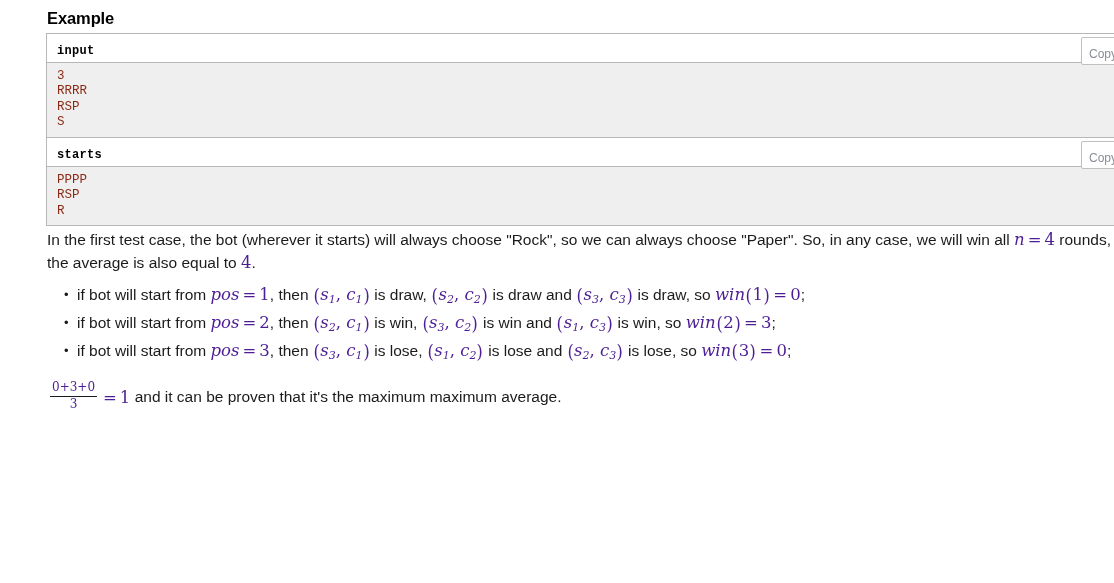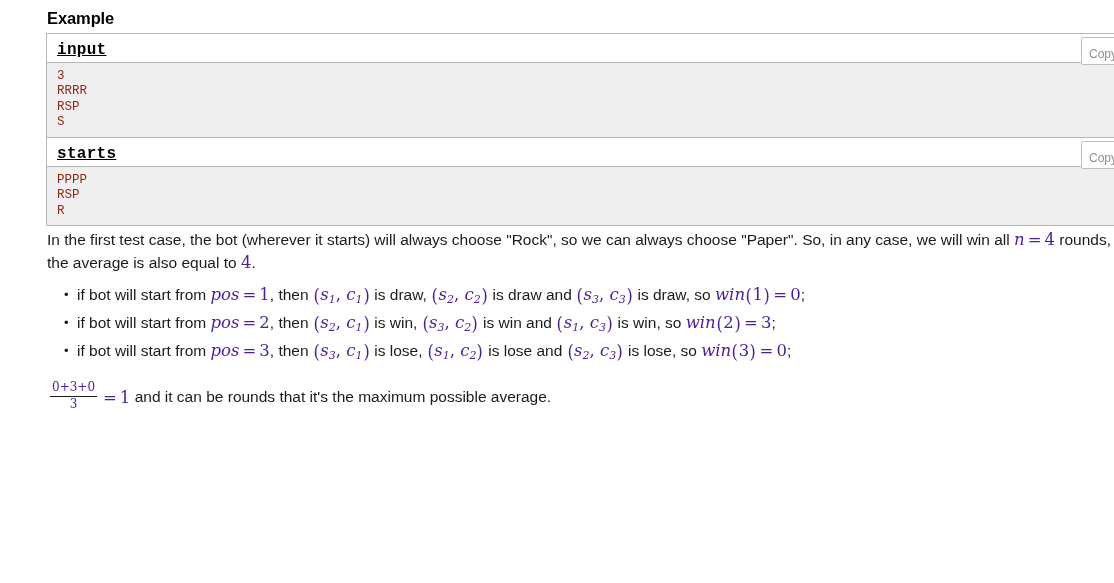--- a/index.html
+++ b/index.html
@@ -44,26 +44,25 @@
   .sample-head {
     position: relative;
     background: #ffffff;
     padding: 6px 10px 7px 10px;
     border-bottom: 1px solid #b7b7b7;
     height: 29px;
     box-sizing: border-box;
   }
   .sample-head .title {
     font-family: "Liberation Mono", "DejaVu Sans Mono", monospace;
-    font-size: 16px;
+    font-size: 12px;
     font-weight: bold;
     color: #000;
     line-height: 18px;
     letter-spacing: 0.3px;
-    text-decoration: underline;
   }
   .copy-btn {
     position: absolute;
     top: 3px;
     right: 8px;
     font-family: Liberation Sans, sans-serif;
     font-size: 12px;
     color: #8a8f96;
     background: #ffffff;
     border: 1px solid #bfbfbf;
@@ -208,18 +207,18 @@
         <span>if bot will start from </span><span class="mj"><span class="it">pos</span><span class="op">=</span><span class="num">1</span></span><span>, then </span><span class="mj"><span class="paren">(</span><span class="it">s</span><sub>1</sub>,&nbsp;<span class="it">c</span><sub>1</sub><span class="paren">)</span></span><span> is draw, </span><span class="mj"><span class="paren">(</span><span class="it">s</span><sub>2</sub>,&nbsp;<span class="it">c</span><sub>2</sub><span class="paren">)</span></span><span> is draw and </span><span class="mj"><span class="paren">(</span><span class="it">s</span><sub>3</sub>,&nbsp;<span class="it">c</span><sub>3</sub><span class="paren">)</span></span><span> is draw, so </span><span class="mj"><span class="it">win</span><span class="paren">(</span><span class="num">1</span><span class="paren">)</span><span class="op">=</span><span class="num">0</span></span><span>;</span>
       </li>
       <li>
         <span>if bot will start from </span><span class="mj"><span class="it">pos</span><span class="op">=</span><span class="num">2</span></span><span>, then </span><span class="mj"><span class="paren">(</span><span class="it">s</span><sub>2</sub>,&nbsp;<span class="it">c</span><sub>1</sub><span class="paren">)</span></span><span> is win, </span><span class="mj"><span class="paren">(</span><span class="it">s</span><sub>3</sub>,&nbsp;<span class="it">c</span><sub>2</sub><span class="paren">)</span></span><span> is win and </span><span class="mj"><span class="paren">(</span><span class="it">s</span><sub>1</sub>,&nbsp;<span class="it">c</span><sub>3</sub><span class="paren">)</span></span><span> is win, so </span><span class="mj"><span class="it">win</span><span class="paren">(</span><span class="num">2</span><span class="paren">)</span><span class="op">=</span><span class="num">3</span></span><span>;</span>
       </li>
       <li>
         <span>if bot will start from </span><span class="mj"><span class="it">pos</span><span class="op">=</span><span class="num">3</span></span><span>, then </span><span class="mj"><span class="paren">(</span><span class="it">s</span><sub>3</sub>,&nbsp;<span class="it">c</span><sub>1</sub><span class="paren">)</span></span><span> is lose, </span><span class="mj"><span class="paren">(</span><span class="it">s</span><sub>1</sub>,&nbsp;<span class="it">c</span><sub>2</sub><span class="paren">)</span></span><span> is lose and </span><span class="mj"><span class="paren">(</span><span class="it">s</span><sub>2</sub>,&nbsp;<span class="it">c</span><sub>3</sub><span class="paren">)</span></span><span> is lose, so </span><span class="mj"><span class="it">win</span><span class="paren">(</span><span class="num">3</span><span class="paren">)</span><span class="op">=</span><span class="num">0</span></span><span>;</span>
       </li>
     </ul>
 
-    <p class="para spaced"><span class="mj"><span class="frac"><span class="top">0+3+0</span><span class="bar"></span><span class="bot">3</span></span><span class="op">=</span><span class="num">1</span></span><span> and it can be rounds that it's the maximum possible average.</span></p>
+    <p class="para spaced"><span class="mj"><span class="frac"><span class="top">0+3+0</span><span class="bar"></span><span class="bot">3</span></span><span class="op">=</span><span class="num">1</span></span><span> and it can be proven that it's the maximum maximum average.</span></p>
 
 
   </div>
 
 </div>
 
 </body></html>

